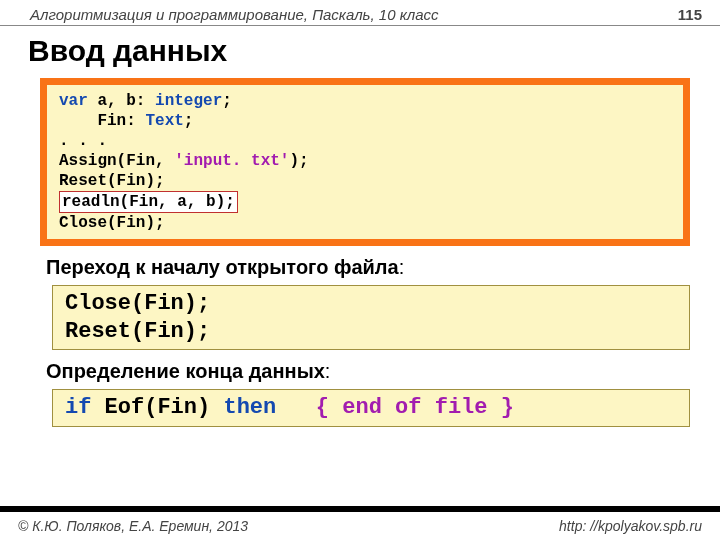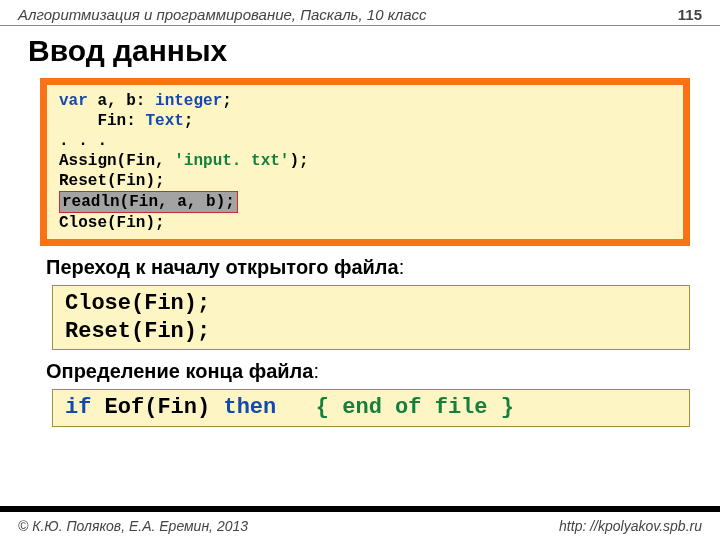--- a/index.html
+++ b/index.html
@@ -8,21 +8,21 @@
     height: 540px;
     background: #fff;
     font-family: Arial, sans-serif;
     position: relative;
     overflow: hidden;
   }
   .header-bar {
     display: flex;
     justify-content: space-between;
     align-items: center;
-    padding: 6px 18px 2px 18px;
+    padding: 6px 18px 2px 30px;
     font-size: 15px;
     font-style: italic;
     color: #444;
     border-bottom: 1px solid #888;
   }
   .page-num {
     font-weight: bold;
     font-style: normal;
   }
   .title {
@@ -36,23 +36,23 @@
     border: 7px solid #f97316;
     padding: 6px 12px;
     font-family: "Courier New", monospace;
     font-size: 16px;
     font-weight: bold;
     line-height: 1.25;
     position: relative;
   }
   .code-block .line { white-space: pre; }
   .kw-blue { color: #1449b0; }
-  .kw-green { color: #15803d; }
+  .kw-green { color: #a21caf; }
   .boxed {
-    background: #a3a3a3;
+    background: #ffffff;
     border: 1px solid #c03030;
     display: inline-block;
     padding: 0 2px;
   }
   .section-label {
     font-size: 20px;
     padding: 10px 18px 6px 18px;
   }
   .section-label .bold { font-weight: bold; margin-left: 28px; }
   .code-small {
@@ -101,21 +101,21 @@
   <div class="line">Close(Fin);</div>
 </div>
 
 <div class="section-label"><span class="bold">Переход к началу открытого файла</span><span>:</span></div>
 
 <div class="code-small">
   <div class="line">Close(Fin);</div>
   <div class="line">Reset(Fin);</div>
 </div>
 
-<div class="section-label"><span class="bold">Определение конца файла</span><span>:</span></div>
+<div class="section-label"><span class="bold">Определение конца данных</span><span>:</span></div>
 
 <div class="code-small">
   <div class="line"><span class="kw-blue">if</span><span> Eof(Fin) </span><span class="kw-blue">then</span><span>   </span><span class="kw-green">{ end of file }</span></div>
 </div>
 
 <div class="footer">
   <span>© К.Ю. Поляков, Е.А. Еремин, 2013</span>
   <a>http: //kpolyakov.spb.ru</a>
 </div>
 

